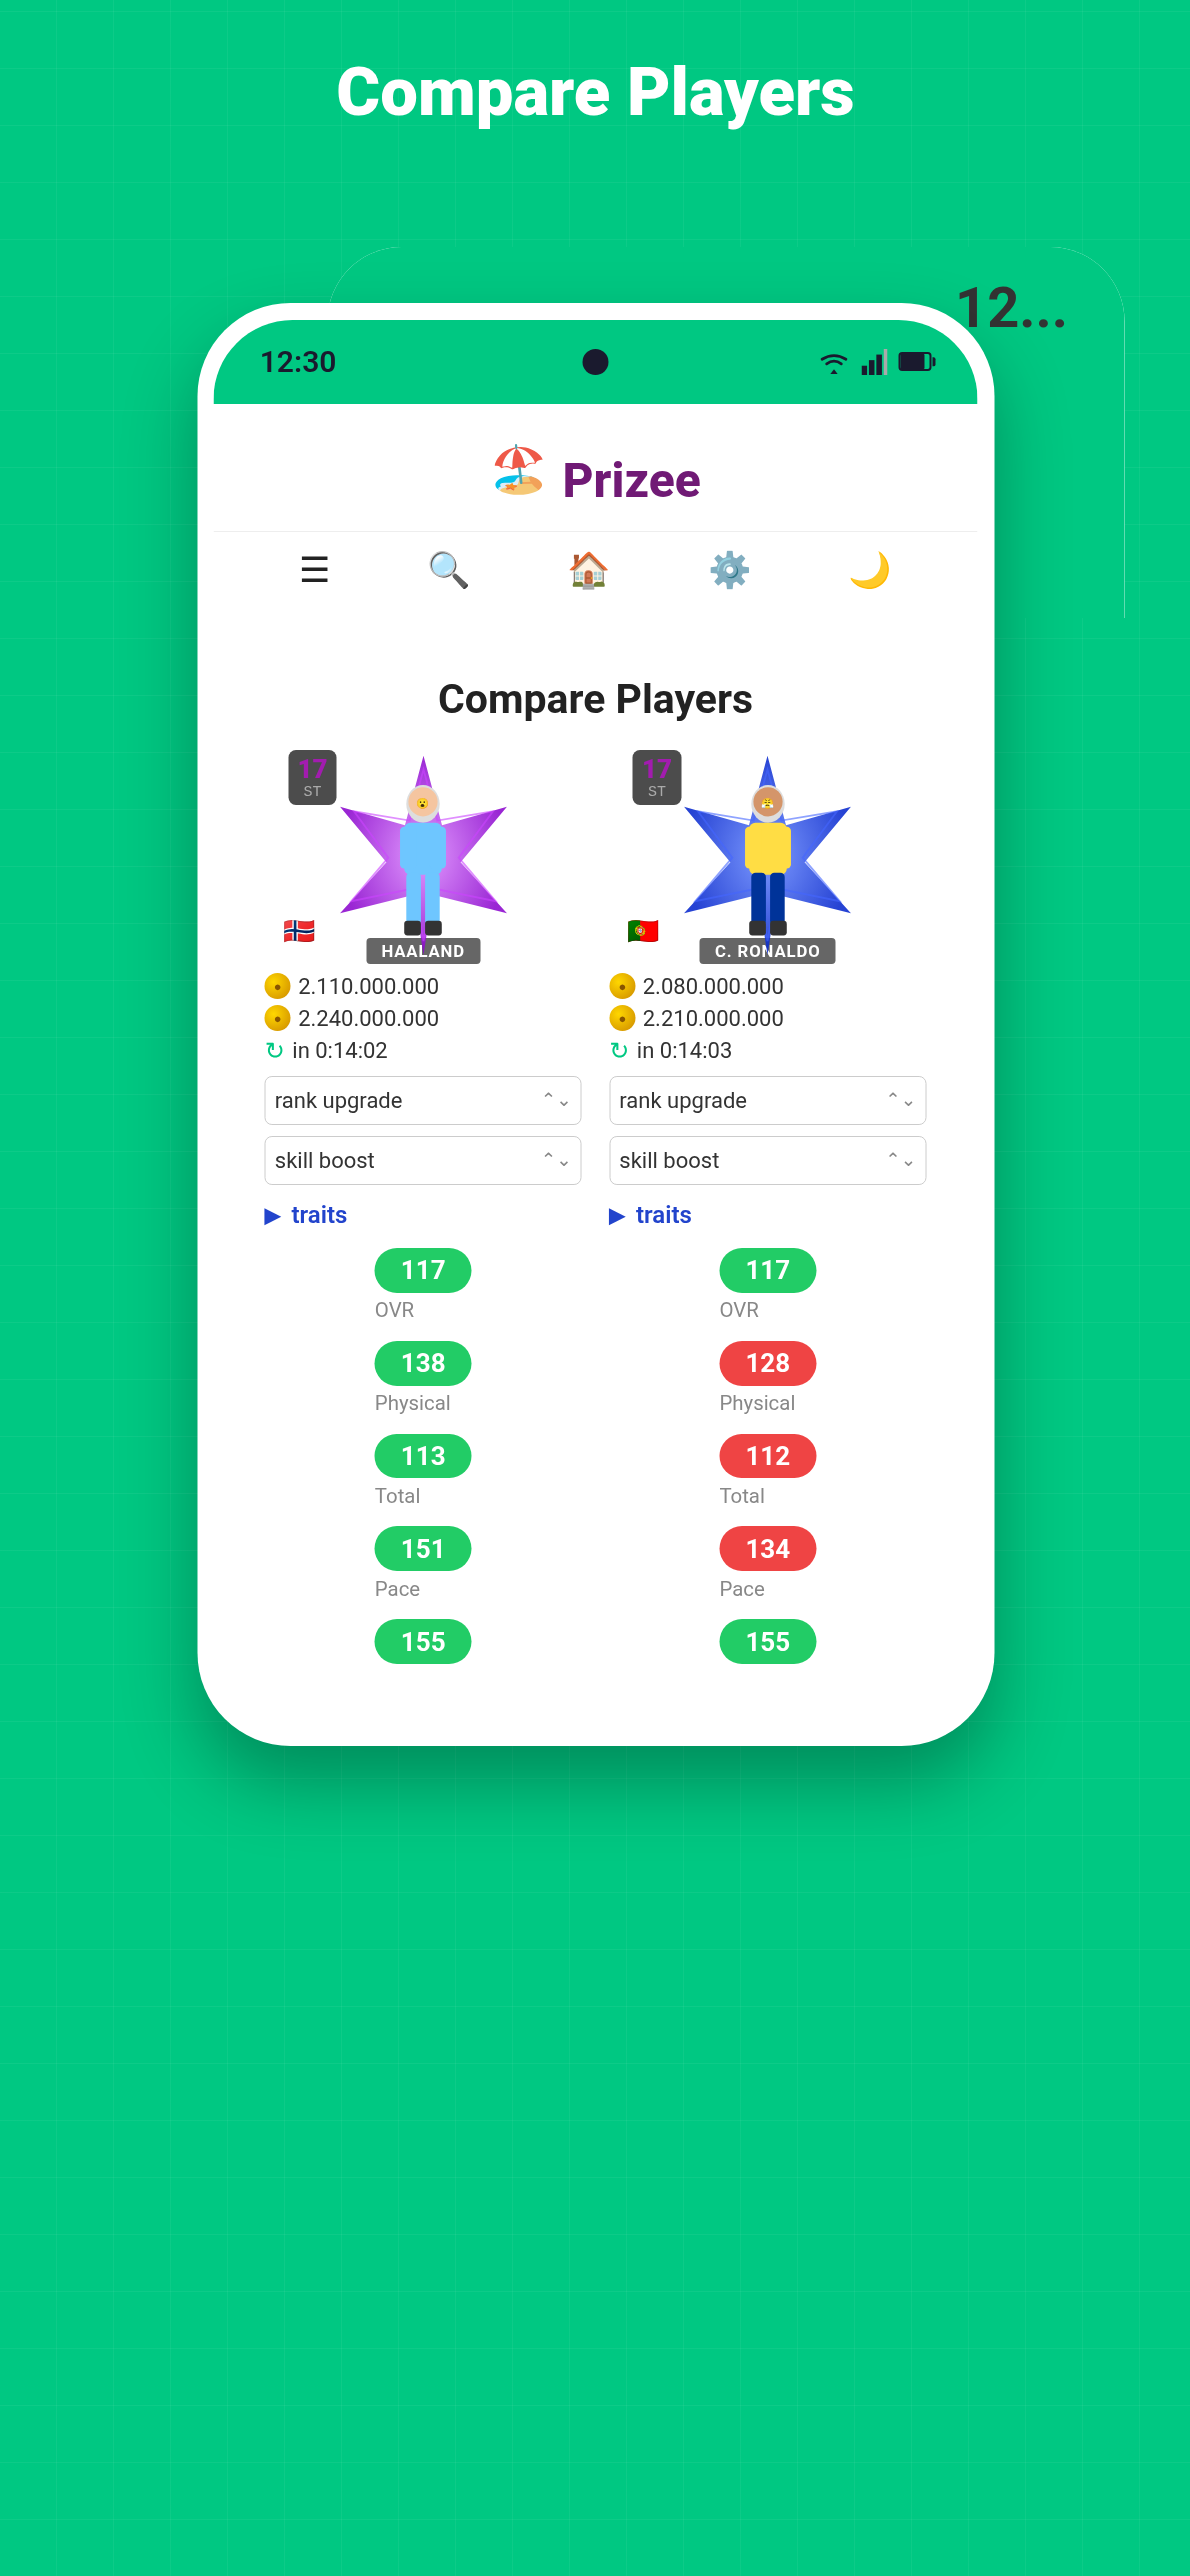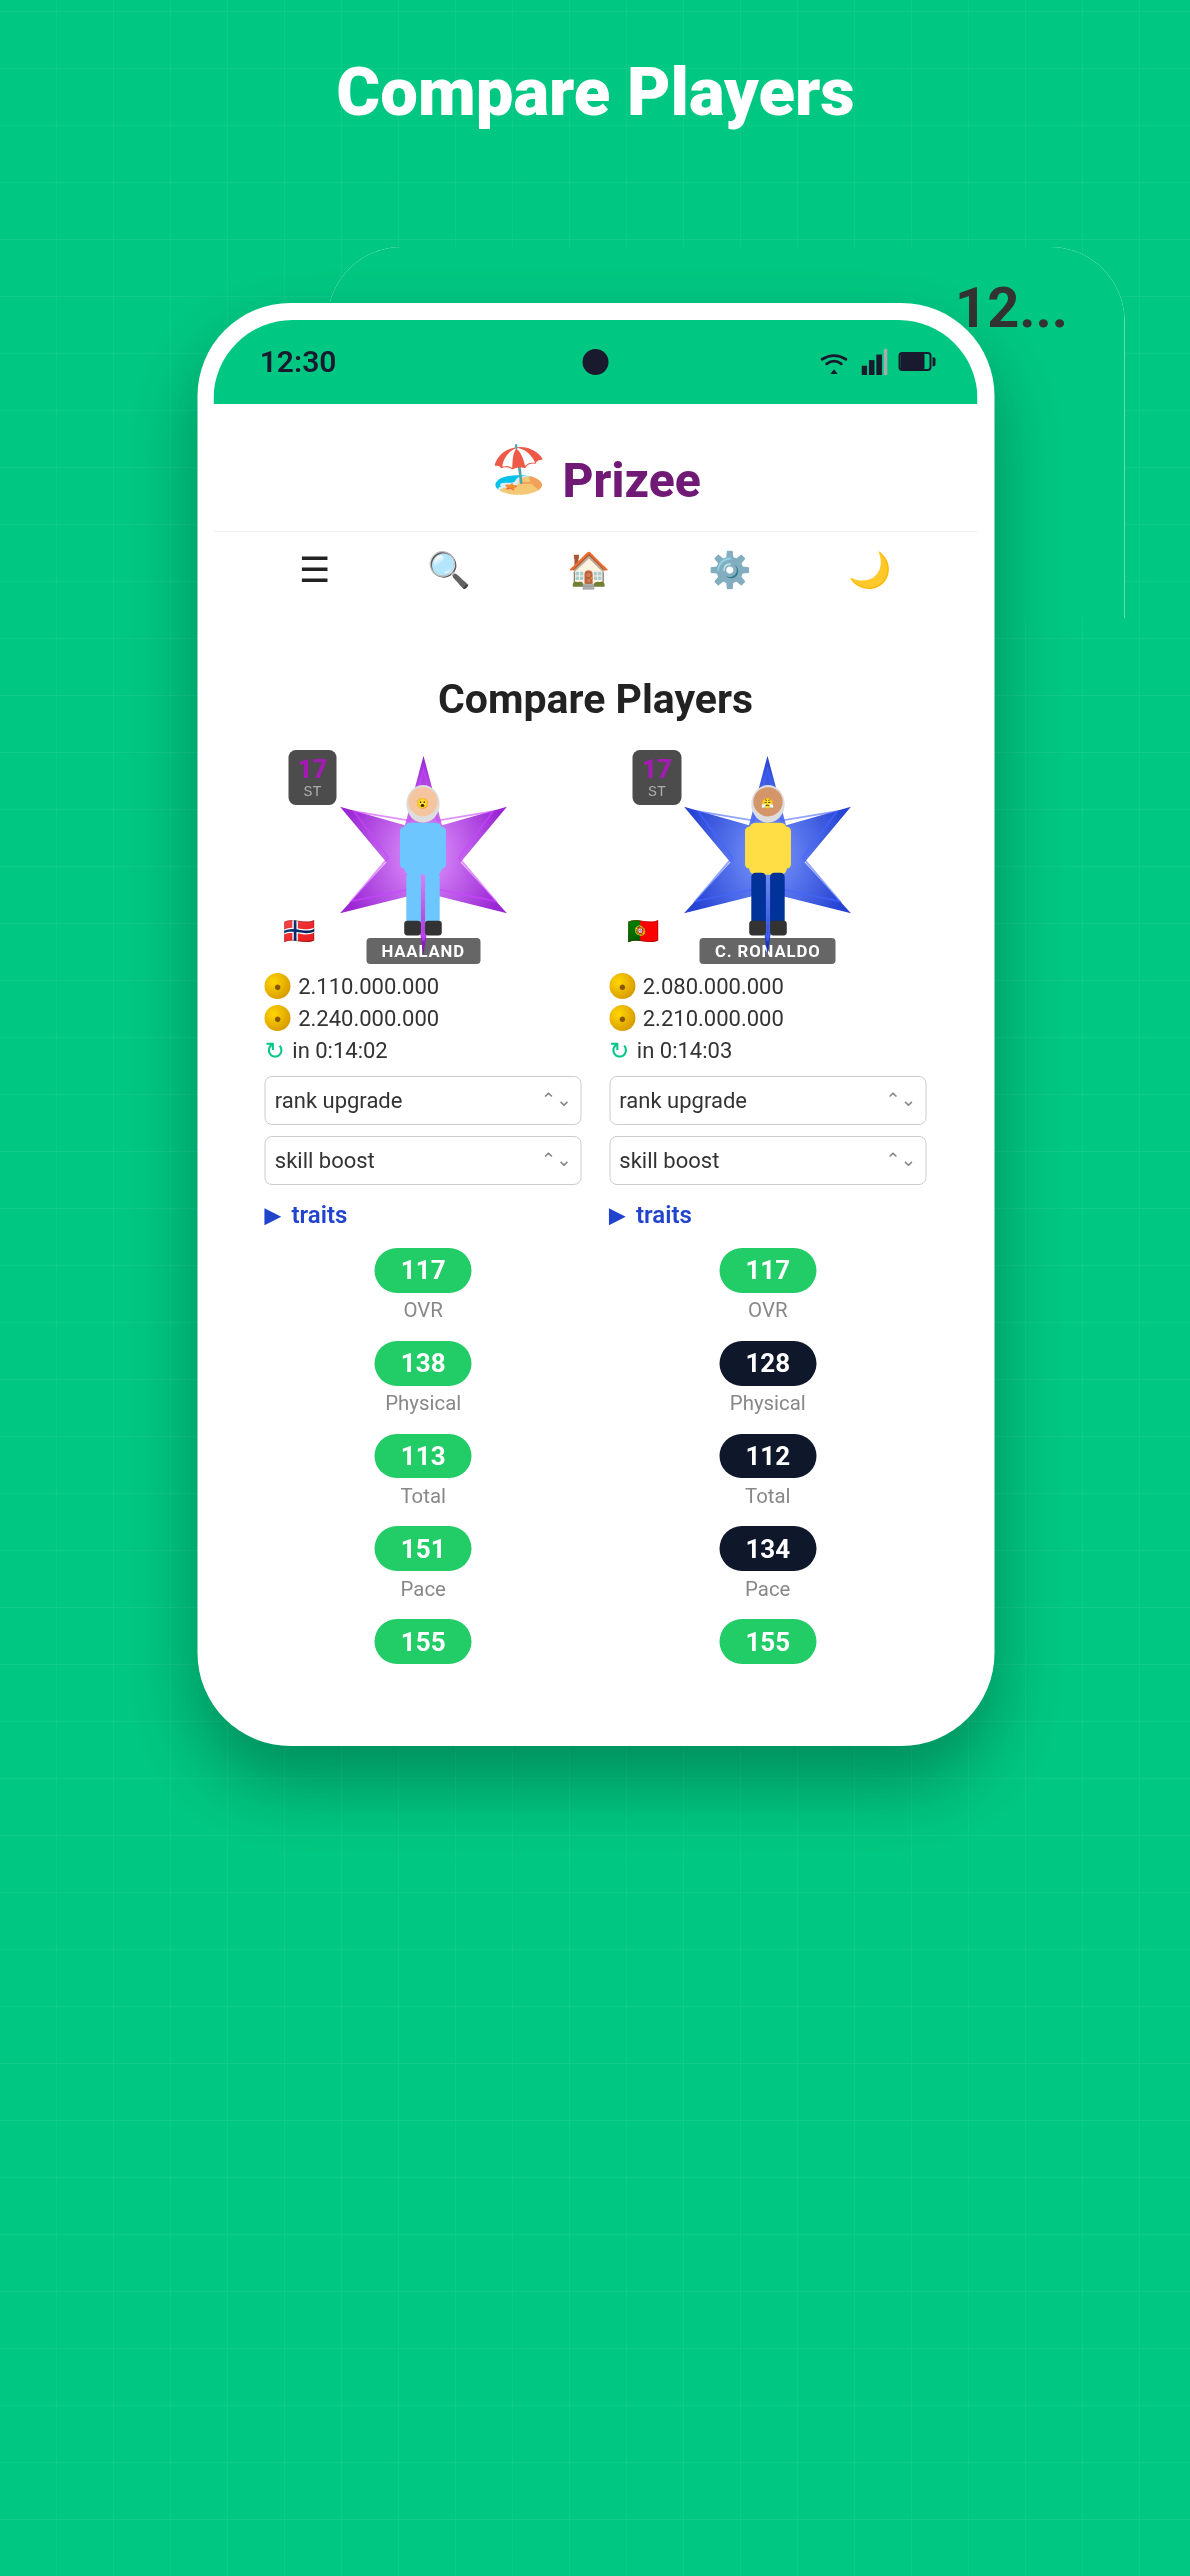--- a/index.html
+++ b/index.html
@@ -409,36 +409,36 @@
       display: flex;
       flex-direction: column;
       align-items: center;
       gap: 18.5px;
       width: 100%;
     }
 
     .stat-item {
       display: flex;
       flex-direction: column;
-      align-items: center;
+      align-items: flex-start;
       gap: 5.6px;
     }
 
     .stat-badge {
       padding: 7.4px 26px;
       border-radius: 46px;
       font-size: 26px;
       font-weight: 700;
       color: white;
       min-width: 83px;
       text-align: center;
     }
 
     .stat-badge.green { background: #22cc66; }
-    .stat-badge.red { background: #0f172a; }
+    .stat-badge.red { background: #ef4444; }
 
     .stat-label {
       font-size: 20.4px;
       color: #888;
     }
 
     .player-figure-placeholder {
       width: 139px;
       height: 176px;
       position: absolute;

